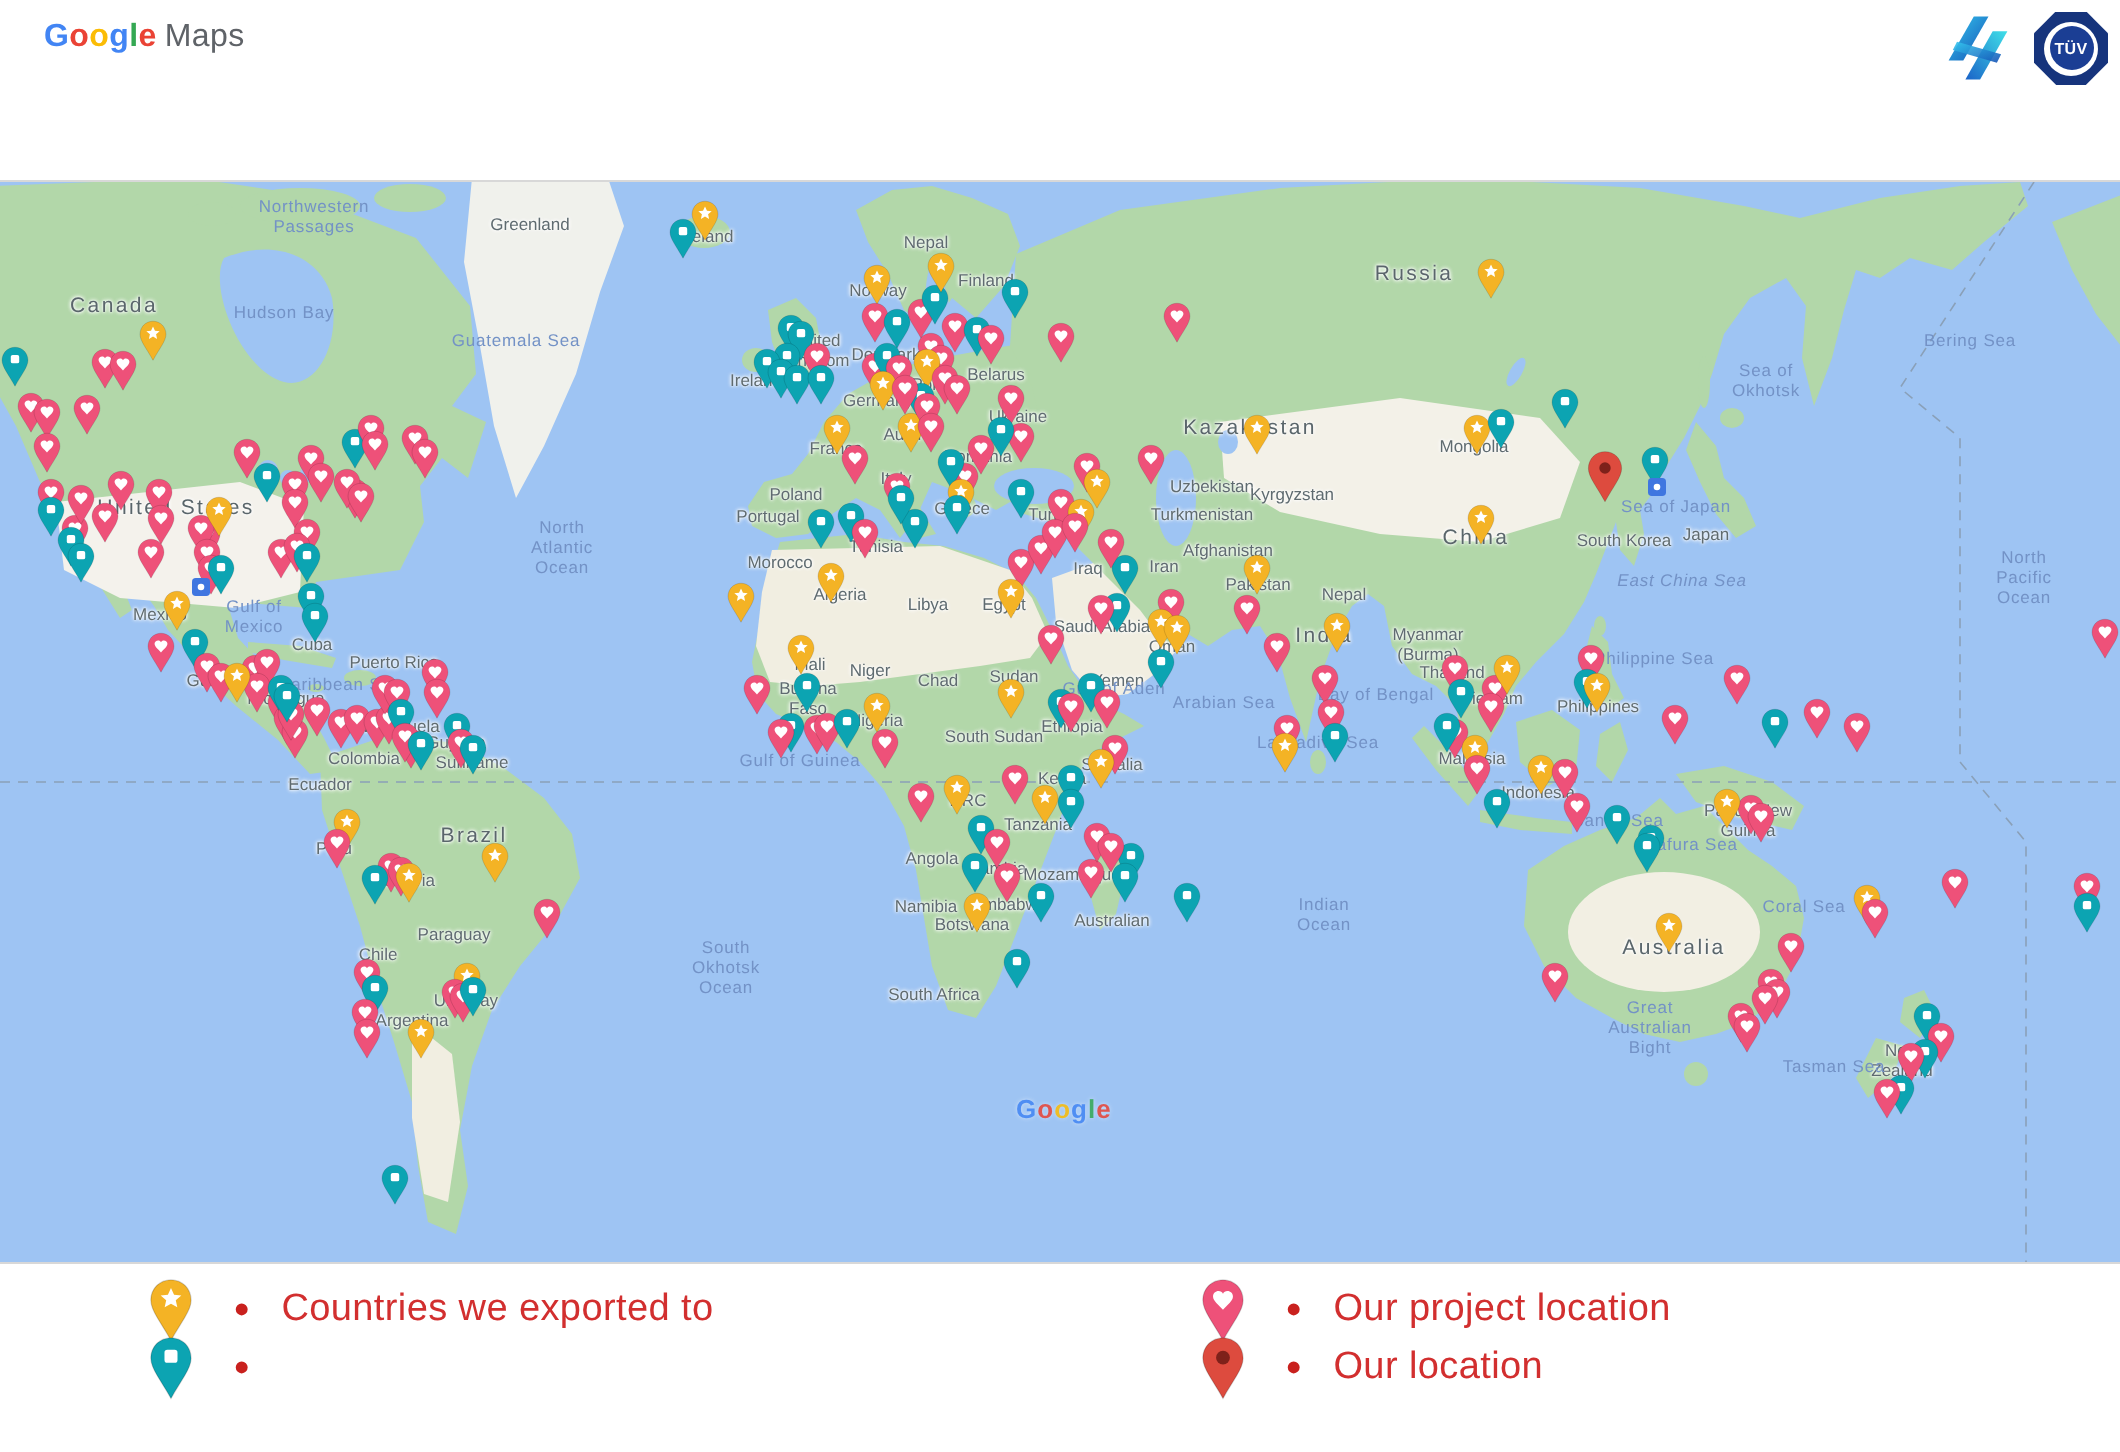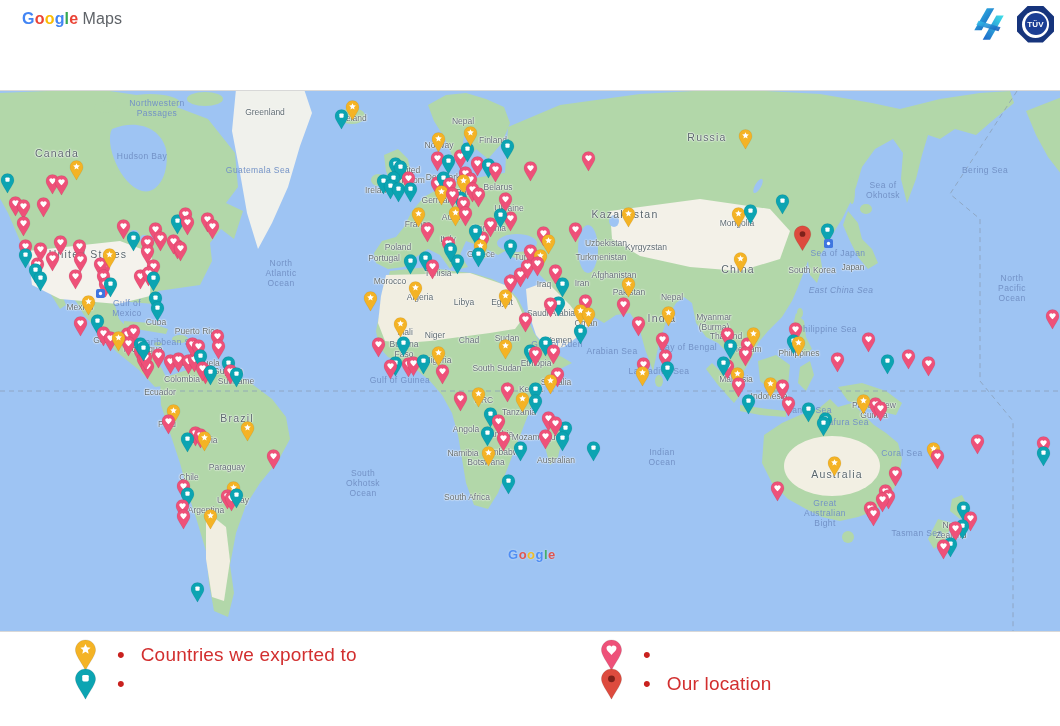--- a/index.html
+++ b/index.html
@@ -1932,20 +1932,21 @@
       <span class="legend-bullet">•</span>
     </div>
   </div>
   <div class="legend-col right">
     <div class="legend-row">
       <span class="legend-pin"><svg viewBox="0 0 24 34">
             <path d="M12 1C6 1 1.5 5.6 1.5 11.6 1.5 17 7 23.4 12 32.6c5-9.2 10.5-15.6 10.5-21C22.5 5.6 18 1 12 1z" fill="#ee5179" stroke="rgba(0,0,0,.18)" stroke-width="0.6"></path>
             <path d="M12 16.6C9.7 13.8 6.8 12 6.8 9.6c0-1.6 1.3-2.8 2.9-2.8 1 0 1.9.5 2.3 1.4.4-.9 1.3-1.4 2.3-1.4 1.6 0 2.9 1.2 2.9 2.8 0 2.4-2.9 4.2-5.2 7z" fill="#fff"></path>
           </svg></span>
       <span class="legend-bullet">•</span>
+      <span class="legend-label">Our project location</span>
     </div>
     <div class="legend-row">
       <span class="legend-pin"><svg viewBox="0 0 24 34">
             <path d="M12 1C6 1 1.5 5.6 1.5 11.6 1.5 17 7 23.4 12 32.6c5-9.2 10.5-15.6 10.5-21C22.5 5.6 18 1 12 1z" fill="#dd4b3e" stroke="rgba(0,0,0,.18)" stroke-width="0.6"></path>
             <circle cx="12" cy="11.3" r="3.6" fill="#7e211a"></circle>
           </svg></span>
       <span class="legend-bullet">•</span>
       <span class="legend-label">Our location</span>
     </div>
   </div>

